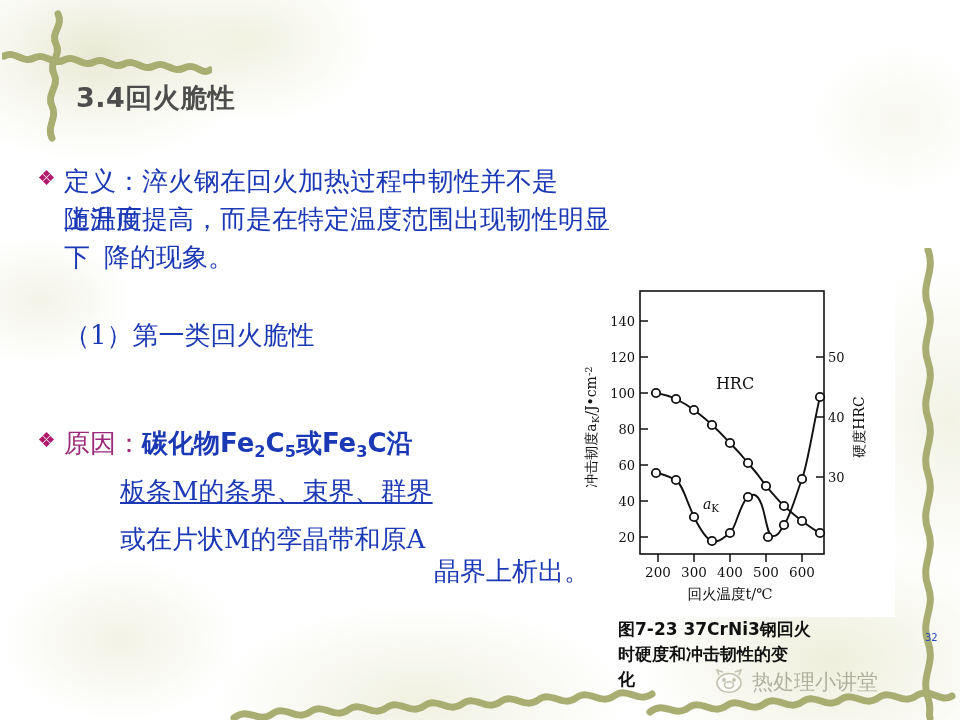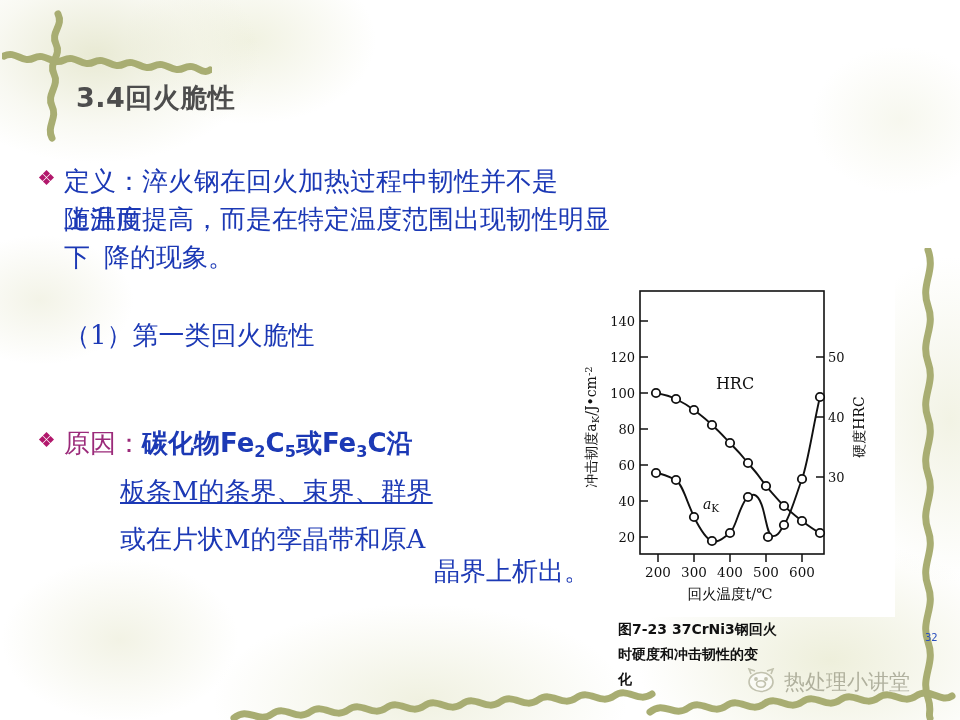--- a/index.html
+++ b/index.html
@@ -54,31 +54,31 @@
   .bnum { font-family:"DejaVu Sans","Liberation Sans",sans-serif; font-weight:bold; }
   sub { font-size:.62em; vertical-align:-.28em; }
   
   #figpanel {
     position:absolute; left:572px; top:277px; width:323px; height:340px;
     background:#ffffff;
   }
   #figcaption {
     position:absolute; left:618px; top:617px; width:300px;
     font-family:"DejaVu Sans","Liberation Sans",sans-serif;
-    font-weight:bold; font-size:14px; color:#111; line-height:25px;
+    font-weight:bold; font-size:17px; color:#111; line-height:25px;
   }
   #pageno {
     position:absolute; left:925px; top:632px;
     font-family:"DejaVu Sans","Liberation Sans",sans-serif;
     font-size:10px; color:#2a4fbf;
   }
   
   #watermark {
-    position:absolute; left:744px; top:668px;
-    display:flex; gap:6px;
+    position:absolute; left:712px; top:668px;
+    display:flex; align-items:center; gap:6px;
     opacity:.50;
   }
   #watermark .wm-text {
     font-family:"DejaVu Serif","Liberation Serif",serif;
     font-size:21px; color:#6f6f58; white-space:nowrap;
   }
   svg { display:block; }
 </style>
 </head>
 <body>

